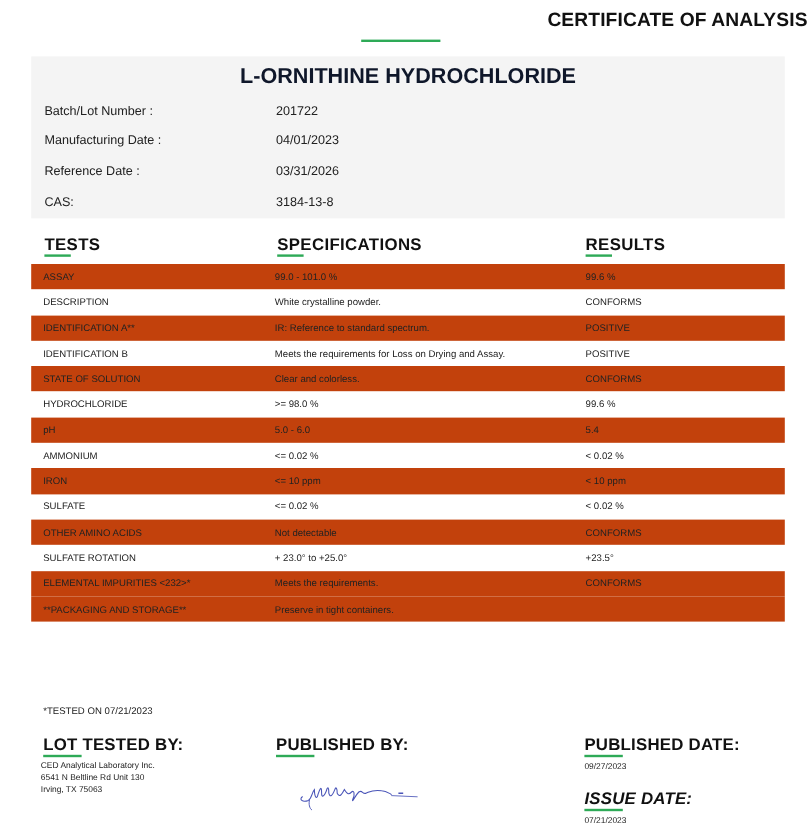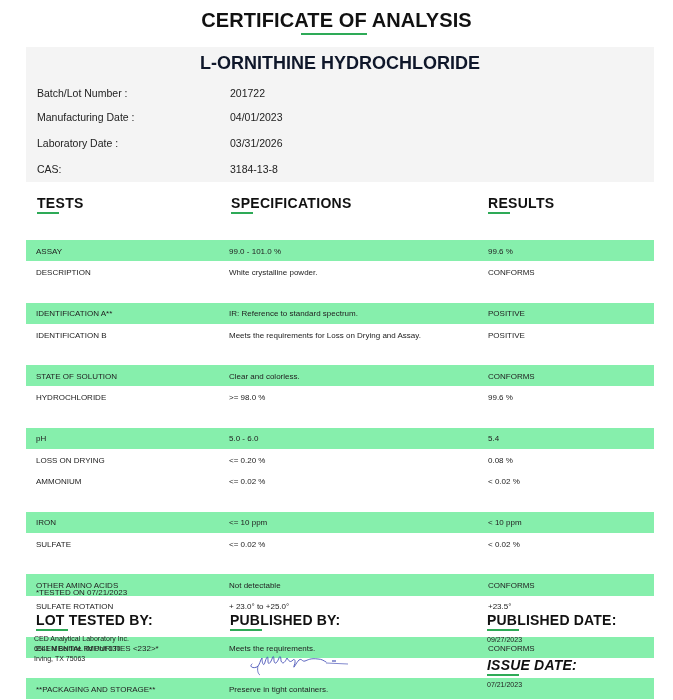--- a/index.html
+++ b/index.html
@@ -1,21 +1,21 @@
 <!DOCTYPE html>
 <html><head>
   <meta charset="utf-8">
   <style>
     * { box-sizing: border-box; margin: 0; padding: 0; }
     html, body { width: 673px; height: 700px; background: #ffffff; overflow: hidden; }
     body { font-family: "Liberation Sans", sans-serif; color: #1a1a1a; position: relative; }
 
     .doc-title {
       position: absolute; left: 0; top: 9px; width: 673px;
-      text-align: center; font-weight: bold; font-size: 20px; letter-spacing: 0.1px;
+      text-align: right; font-weight: bold; font-size: 16px; letter-spacing: 0.1px;
       color: #111;
     }
     .doc-title-underline {
       position: absolute; left: 301px; top: 33px; width: 66px; height: 2px; background: #2eaa57;
     }
 
     .info-box {
       position: absolute; left: 26px; top: 47px; width: 628px; height: 135px;
       background: #f4f4f4;
     }
@@ -30,21 +30,21 @@
     .section-head {
       position: absolute; font-weight: bold; font-size: 14px; color: #111; letter-spacing: 0.3px;
       white-space: nowrap;
     }
     .head-underline { position: absolute; height: 2px; width: 22px; background: #2eaa57; }
 
     .table { position: absolute; left: 26px; top: 220px; width: 628px; }
     .row {
       position: relative; height: 21.3px; font-size: 8px; color: #222;
     }
-    .row.striped { background: #86efac; margin-top: 20px; }
+    .row.striped { background: #c2410c; }
     .row span { position: absolute; top: 50%; transform: translateY(-50%); white-space: nowrap; }
     .row .c-test { left: 10px; }
     .row .c-spec { left: 203px; }
     .row .c-result { left: 462px; }
 
     .tested-note { position: absolute; left: 36px; top: 588px; font-size: 8px; color: #222; text-align: center; }
 
     .footer-head {
       position: absolute; font-weight: bold; font-size: 14px; color: #111; letter-spacing: 0.2px;
       white-space: nowrap;
@@ -65,21 +65,21 @@
 
   <div class="info-row" style="top:40px;">
     <span class="label">Batch/Lot Number :</span>
     <span class="value">201722</span>
   </div>
   <div class="info-row" style="top:64px;">
     <span class="label">Manufacturing Date :</span>
     <span class="value">04/01/2023</span>
   </div>
   <div class="info-row" style="top:90px;">
-    <span class="label">Laboratory Date :</span>
+    <span class="label">Reference Date :</span>
     <span class="value">03/31/2026</span>
   </div>
   <div class="info-row" style="top:116px;">
     <span class="label">CAS:</span>
     <span class="value">3184-13-8</span>
   </div>
 </div>
 
 <div class="section-head" style="left:37px; top:195px;">TESTS</div>
 <div class="head-underline" style="left:37px; top:212px;"></div>
@@ -116,25 +116,20 @@
   </div>
   <div class="row">
     <span class="c-test">HYDROCHLORIDE</span>
     <span class="c-spec">&gt;= 98.0 %</span>
     <span class="c-result">99.6 %</span>
   </div>
   <div class="row striped">
     <span class="c-test">pH</span>
     <span class="c-spec">5.0 - 6.0</span>
     <span class="c-result">5.4</span>
-  </div>
-  <div class="row">
-    <span class="c-test">LOSS ON DRYING</span>
-    <span class="c-spec">&lt;= 0.20 %</span>
-    <span class="c-result">0.08 %</span>
   </div>
   <div class="row">
     <span class="c-test">AMMONIUM</span>
     <span class="c-spec">&lt;= 0.02 %</span>
     <span class="c-result">&lt; 0.02 %</span>
   </div>
   <div class="row striped">
     <span class="c-test">IRON</span>
     <span class="c-spec">&lt;= 10 ppm</span>
     <span class="c-result">&lt; 10 ppm</span>

